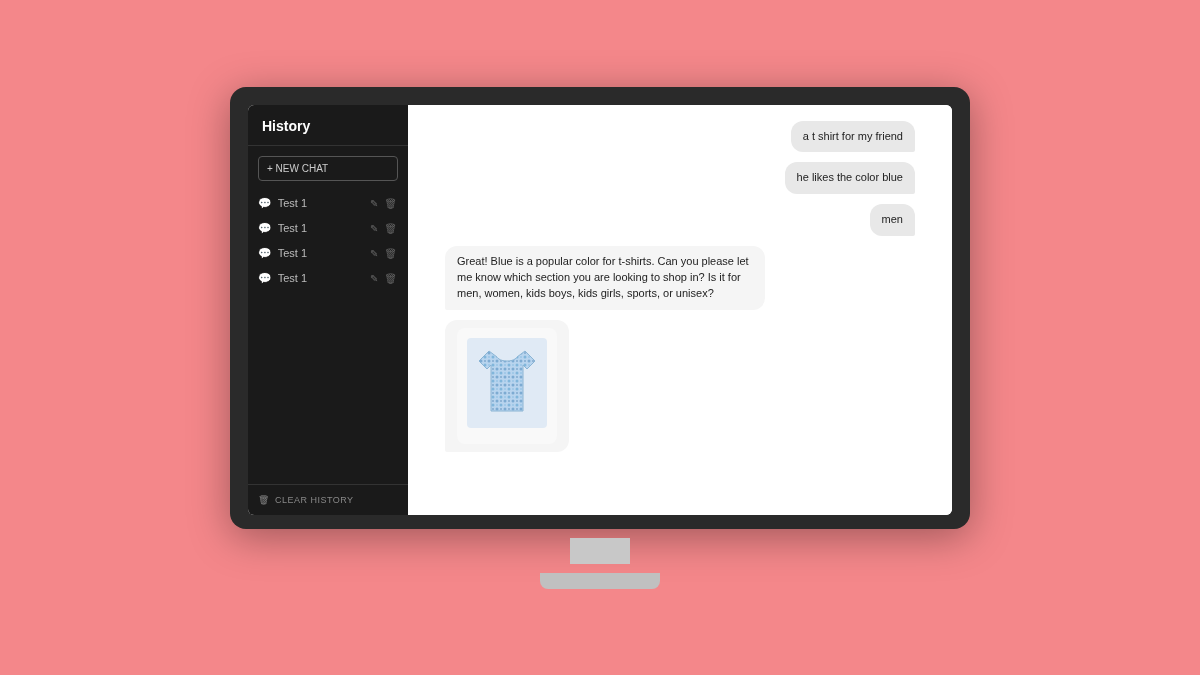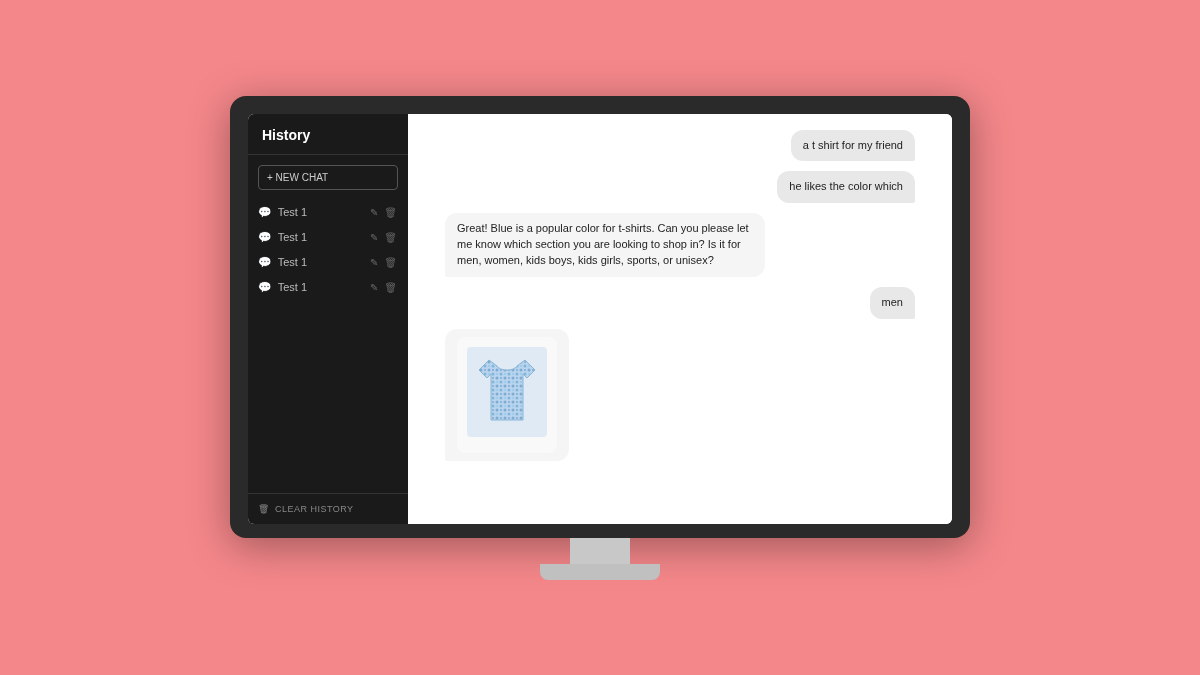--- a/index.html
+++ b/index.html
@@ -12,20 +12,21 @@
       align-items: center;
       justify-content: center;
       font-family: -apple-system, BlinkMacSystemFont, 'Segoe UI', sans-serif;
       overflow: hidden;
     }
 
     .monitor-wrapper {
       display: flex;
       flex-direction: column;
       align-items: flex-end;
+      gap: 9px;
     }
 
     .monitor-body {
       background: #2a2a2a;
       border-radius: 16px;
       padding: 18px 18px 14px 18px;
       width: 740px;
       box-shadow: 0 8px 40px rgba(0,0,0,0.35);
     }
 
@@ -279,27 +280,27 @@
         </div>
       </div>
 
       <div class="chat-main">
         <div class="messages-area">
 
         <div class="msg-row user">
               <div class="msg-bubble">a t shirt for my friend</div>
             </div>
             <div class="msg-row user">
-              <div class="msg-bubble">he likes the color which</div>
+              <div class="msg-bubble">he likes the color blue</div>
+            </div>
+            <div class="msg-row user">
+              <div class="msg-bubble">men</div>
             </div>
             <div class="msg-row bot">
               <div class="msg-bubble">Great! Blue is a popular color for t-shirts. Can you please let me know which section you are looking to shop in? Is it for men, women, kids boys, kids girls, sports, or unisex?</div>
-            </div>
-            <div class="msg-row user">
-              <div class="msg-bubble">men</div>
             </div>
             <div class="msg-row bot">
         <div class="msg-bubble">
           <div class="product-card">
             <div class="product-image-placeholder">
               <svg class="tshirt-svg" viewBox="0 0 64 72" xmlns="http://www.w3.org/2000/svg">
 
                 <defs>
                   <pattern id="tiepattern" x="0" y="0" width="8" height="8" patternUnits="userSpaceOnUse">
                     <rect width="8" height="8" fill="#b8d4ee"></rect>

